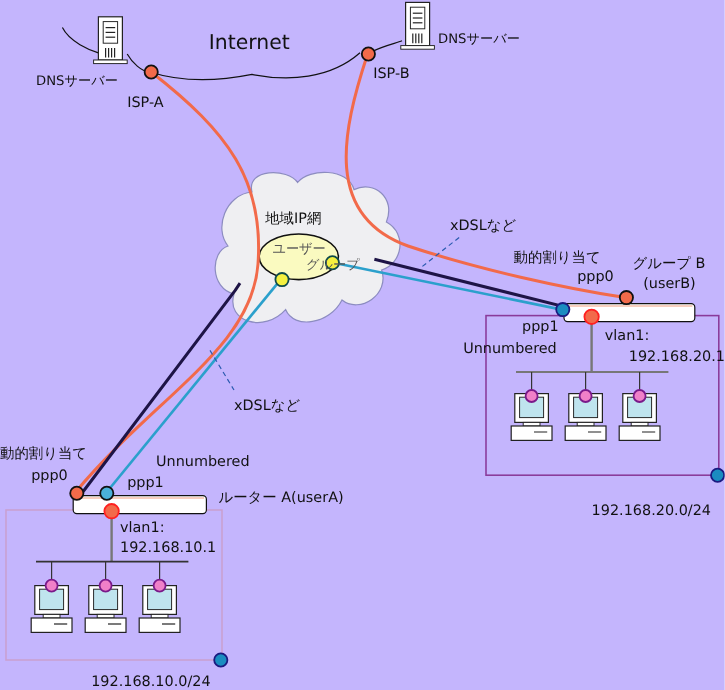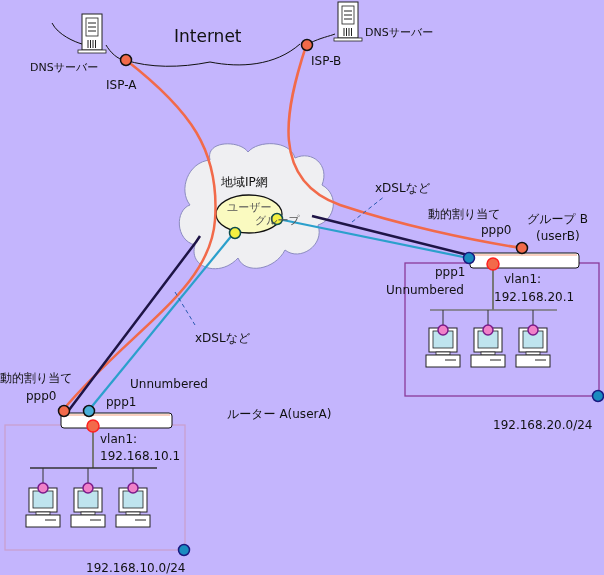--- a/index.html
+++ b/index.html
@@ -113,27 +113,27 @@
 <div class="lbl sm" style="left:227px;top:202px;color:#555;">ユーザー</div>
 <div class="lbl sm" style="left:227px;top:215px;color:#555;margin-left:28px;">グループ</div>
 
 <div class="lbl" style="left:195px;top:332px;">xDSLなど</div>
 <div class="lbl" style="left:375px;top:182px;">xDSLなど</div>
 
 <div class="lbl" style="left:0px;top:372px;">動的割り当て</div>
 <div class="lbl" style="left:26px;top:390px;">ppp0</div>
 <div class="lbl" style="left:130px;top:378px;">Unnumbered</div>
 <div class="lbl" style="left:106px;top:396px;">ppp1</div>
-<div class="lbl" style="left:182px;top:408px;margin-left:45px;">ルーター A(userA)</div>
+<div class="lbl" style="left:182px;top:408px;">ルーター A(userA)</div>
 <div class="lbl" style="left:100px;top:433px;">vlan1:</div>
 <div class="lbl" style="left:100px;top:450px;">192.168.10.1</div>
-<div class="lbl" style="left:86px;top:562px;">192.168.10.0/24</div>
+<div class="lbl" style="left:76px;top:562px;">192.168.10.0/24</div>
 
 <div class="lbl" style="left:428px;top:208px;">動的割り当て</div>
 <div class="lbl" style="left:481px;top:224px;">ppp0</div>
 <div class="lbl" style="left:527px;top:213px;">グループ B</div>
 <div class="lbl" style="left:536px;top:230px;">(userB)</div>
 <div class="lbl" style="left:435px;top:266px;">ppp1</div>
 <div class="lbl" style="left:386px;top:284px;">Unnumbered</div>
 <div class="lbl" style="left:504px;top:273px;">vlan1:</div>
-<div class="lbl" style="left:494px;top:291px;">192.168.20.1</div>
+<div class="lbl" style="left:524px;top:291px;">192.168.20.1</div>
 <div class="lbl" style="left:493px;top:405px;margin-top:14px;">192.168.20.0/24</div>
 </div>
 
 </body></html>

